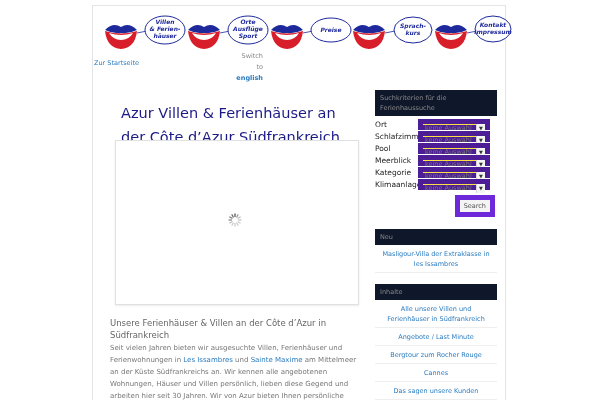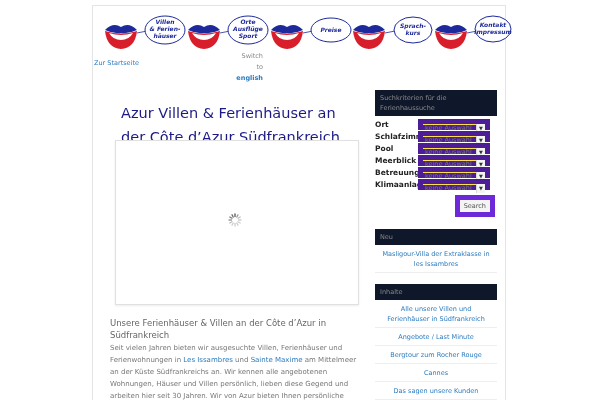--- a/index.html
+++ b/index.html
@@ -26,21 +26,21 @@
   }
   .spinner { position: absolute; left: 112px; top: 72px; width: 14px; height: 14px; }
   .intro-heading { position: absolute; left: 0; top: 227px; width: 250px; font-size: 8.5px; line-height: 12px; color: #666; }
   .intro-text { position: absolute; left: 0; top: 252px; width: 250px; font-size: 7px; line-height: 12px; color: #777; }
   .intro-text a { color: #2a7bbf; text-decoration: none; cursor: pointer; }
 
   .sidebar { position: absolute; left: 282px; top: 84px; width: 122px; }
   .widget-title { background: #0f172a; font-size: 6.5px; line-height: 10px; color: #888; padding: 3px 5px; }
   .search-form { margin-top: 2px; }
   .search-row { display: flex; align-items: center; height: 12px; margin-bottom: 0; }
-  .search-label { width: 43px; font-size: 7.5px; font-weight: bold; color: #222; overflow: hidden; white-space: nowrap; }
+  .search-label { width: 43px; font-size: 7.5px; font-weight: normal; color: #222; overflow: hidden; white-space: nowrap; }
   .search-select {
     position: relative; width: 72px; height: 11px; border: 5px solid #4c1d95; box-sizing: border-box;
     font-size: 6.5px; line-height: 9px; color: #777; padding-left: 2px; background: #fde047; cursor: pointer;
   }
   .search-select .arrow {
     position: absolute; right: 0; top: 0; width: 8px; height: 9px; border-left: 1px solid #d8d8d8;
     background: #f4f4f4; font-size: 5px; line-height: 9px; text-align: center; color: #333;
   }
   .search-btn-wrap { text-align: right; margin-top: 3px; padding-right: 2px; }
   .search-btn {
@@ -161,21 +161,21 @@
       </div>
       <div class="search-row">
         <div class="search-label">Pool</div>
         <div class="search-select"><span>keine Auswahl</span><span class="arrow">▼</span></div>
       </div>
       <div class="search-row">
         <div class="search-label">Meerblick</div>
         <div class="search-select"><span>keine Auswahl</span><span class="arrow">▼</span></div>
       </div>
       <div class="search-row">
-        <div class="search-label">Betreuung</div>
+        <div class="search-label">Kategorie</div>
         <div class="search-select"><span>keine Auswahl</span><span class="arrow">▼</span></div>
       </div>
       <div class="search-row">
         <div class="search-label">Klimaanlage</div>
         <div class="search-select"><span>keine Auswahl</span><span class="arrow">▼</span></div>
       </div>
       <div class="search-btn-wrap">
         <button class="search-btn">Search</button>
       </div>
     </div>

